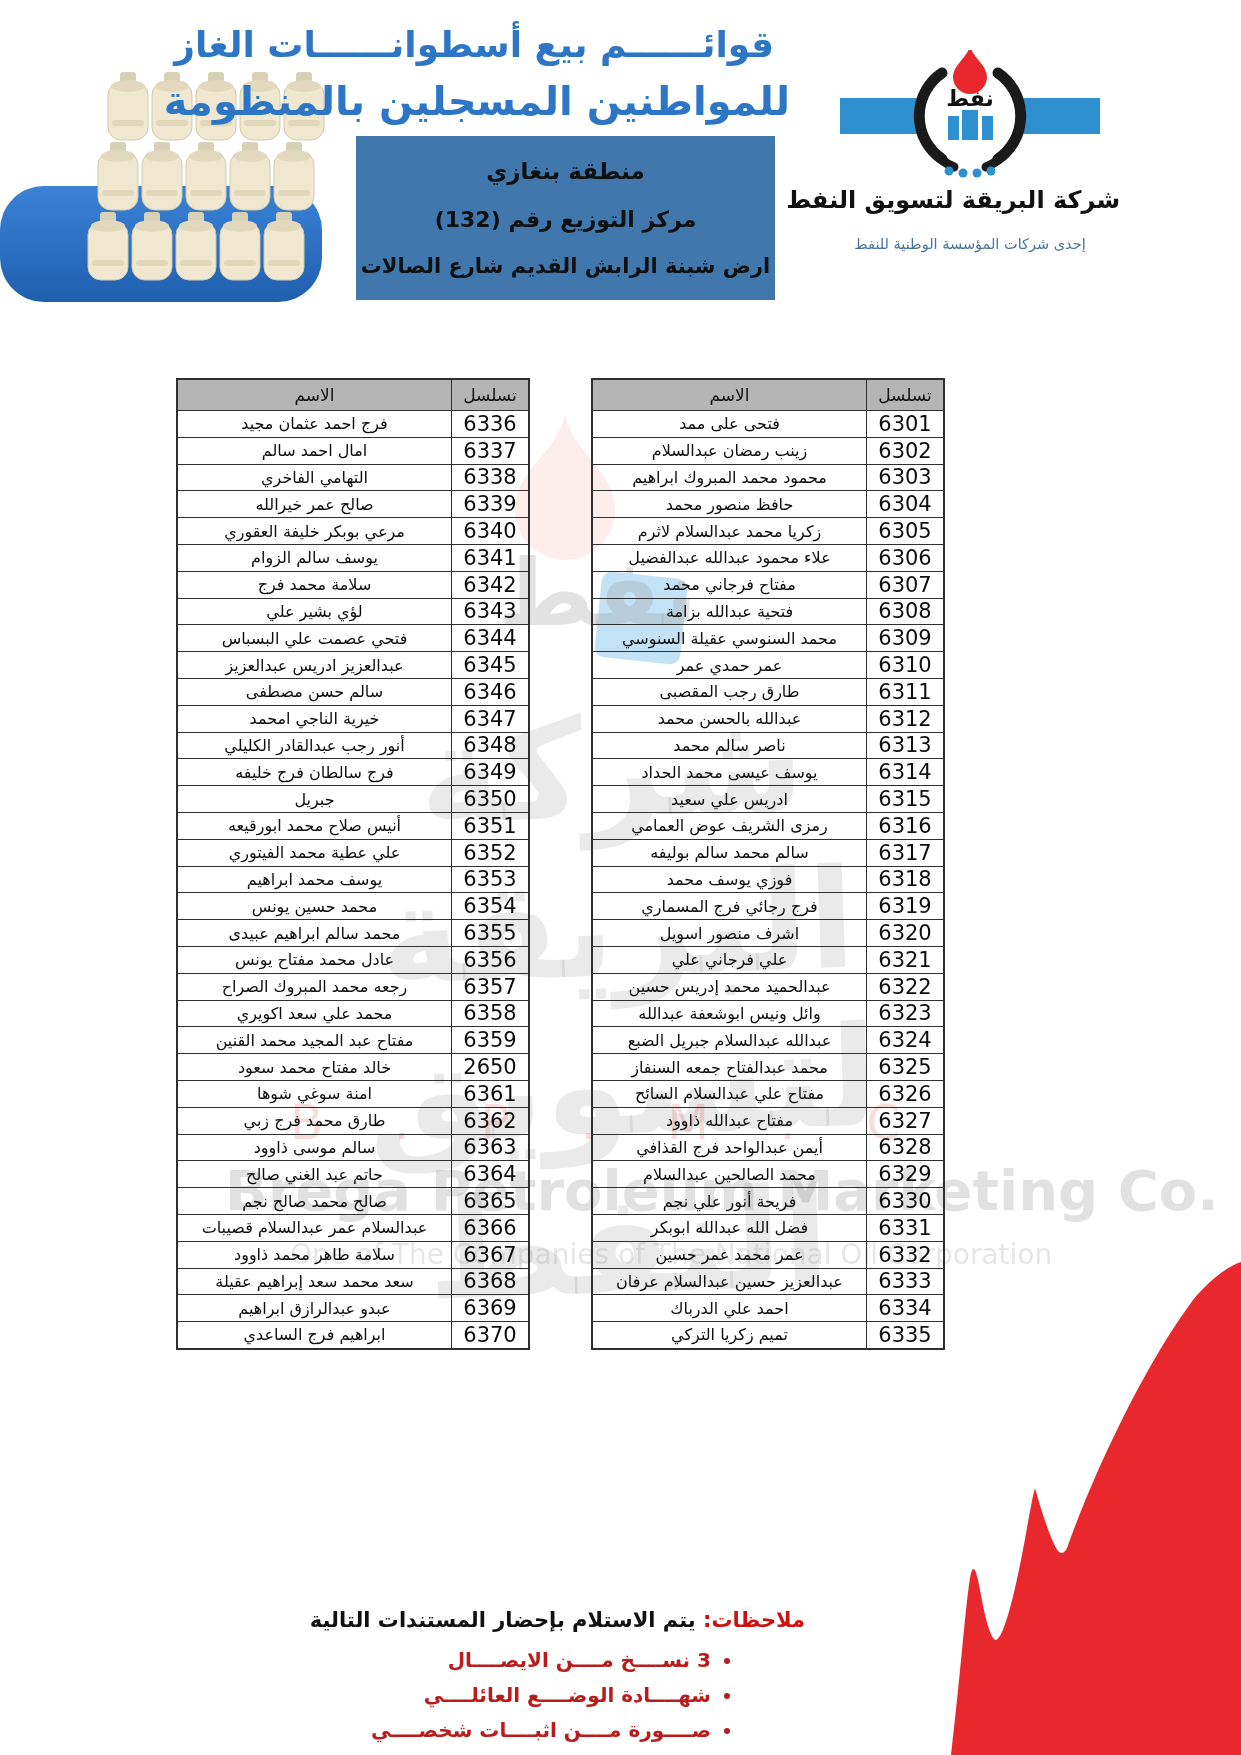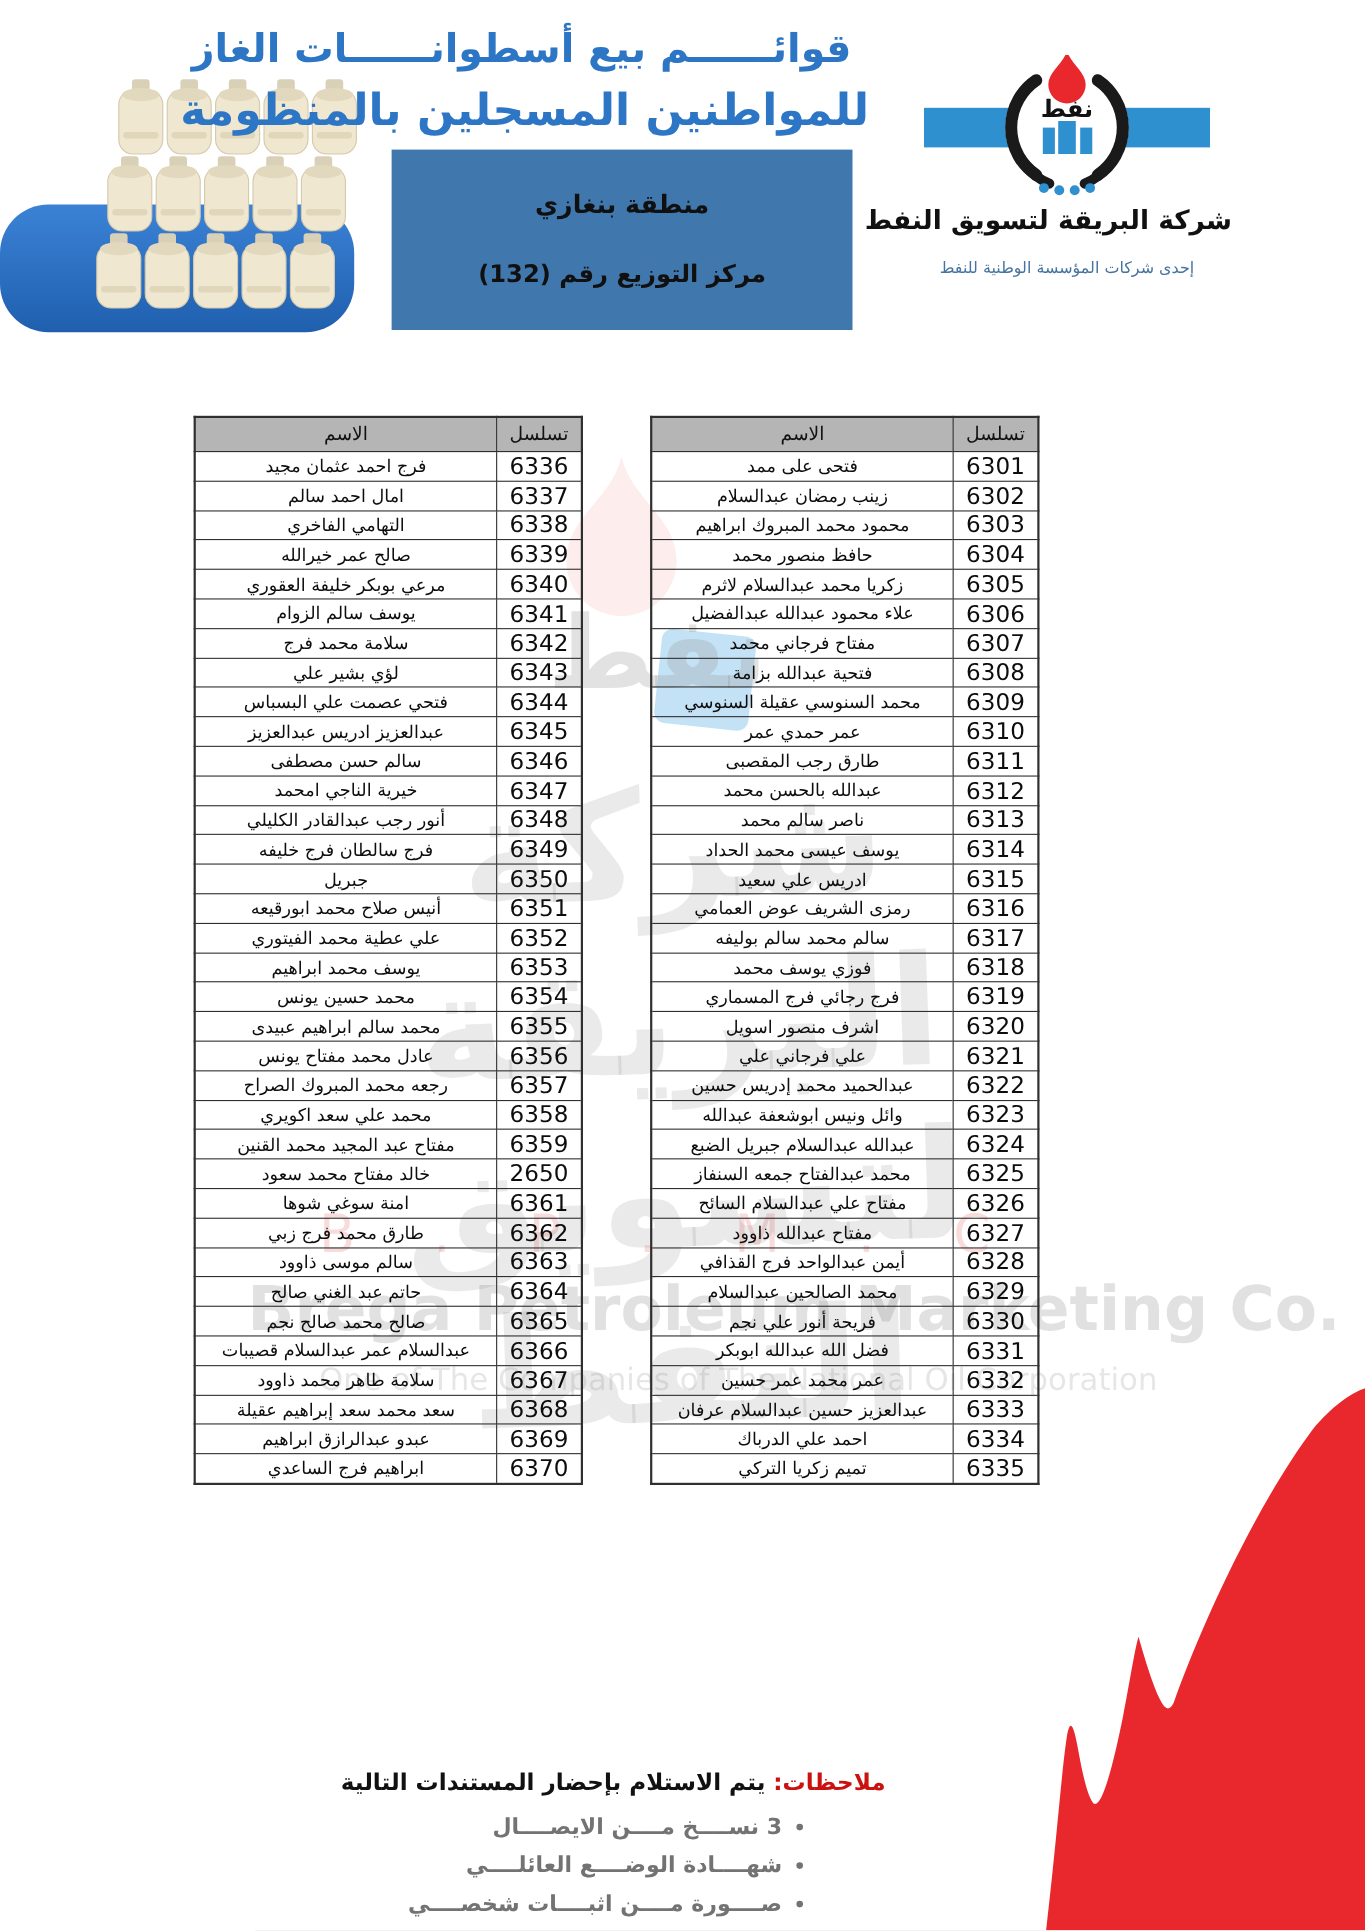--- a/index.html
+++ b/index.html
@@ -52,21 +52,21 @@
   .roster .serial{width:72px;font-size:21px;font-family:"DejaVu Sans",sans-serif;direction:ltr;}
   .roster .name{width:269px;font-size:16px;}
   .roster th.col-serial{width:72px;} .roster th.col-name{width:269px;}
   
   .red-flame{position:absolute;left:881px;top:1150px;z-index:0;}
   
   .notes{position:absolute;left:340px;top:1608px;width:465px;direction:rtl;z-index:2;}
   .notes-title{font-size:21px;font-weight:bold;color:#111;text-align:right;white-space:nowrap;}
   .notes-title .red{color:var(--notes-red);}
   .notes ul{margin:16px 72px 0 0;padding:0 22px 0 0;}
-  .notes li{font-size:20px;font-weight:bold;color:#737373;margin-bottom:11px;white-space:nowrap;}
+  .notes li{font-size:20px;font-weight:bold;color:#b91c1c;margin-bottom:11px;white-space:nowrap;}
 </style>
 </head>
 <body>
 
 <div class="page">
 
   <div class="watermark">
     <svg class="wm-flame" width="120" height="150" viewBox="0 0 120 150">
       <path d="M60 0 C52 38 10 55 10 95 a50 50 0 0 0 100 0 C110 55 68 38 60 0 Z" fill="rgba(246,180,180,.55)"></path>
     </svg>
@@ -110,20 +110,21 @@
         <use href="#cyl" x="264" y="192"></use>
     </g>
   </svg>
 
   <div class="title-l1">قوائــــــم بيع أسطوانــــــات الغاز</div>
   <div class="title-l2">للمواطنين المسجلين بالمنظومة</div>
 
   <div class="region-box">
     <div class="rb1">منطقة بنغازي</div>
     <div class="rb2">مركز التوزيع رقم (132)</div>
+    <div class="rb3">ارض شبنة الرابش القديم شارع الصالات</div>
   </div>
 
   <div class="logo">
     <svg width="276" height="132" viewBox="0 0 276 132">
       <rect x="8" y="48" width="260" height="36" fill="var(--bar-blue)"></rect>
       <circle cx="138" cy="66" r="56" fill="#ffffff"></circle>
       <path d="M110 23 A52 52 0 0 0 110 109" fill="none" stroke="#1a1a1a" stroke-width="11" stroke-linecap="round"></path>
       <path d="M166 23 A52 52 0 0 1 166 109" fill="none" stroke="#1a1a1a" stroke-width="11" stroke-linecap="round"></path>
       <path d="M100 100 A52 52 0 0 0 122 117" fill="none" stroke="#1a1a1a" stroke-width="9" stroke-linecap="round"></path>
       <path d="M176 100 A52 52 0 0 1 154 117" fill="none" stroke="#1a1a1a" stroke-width="9" stroke-linecap="round"></path>

